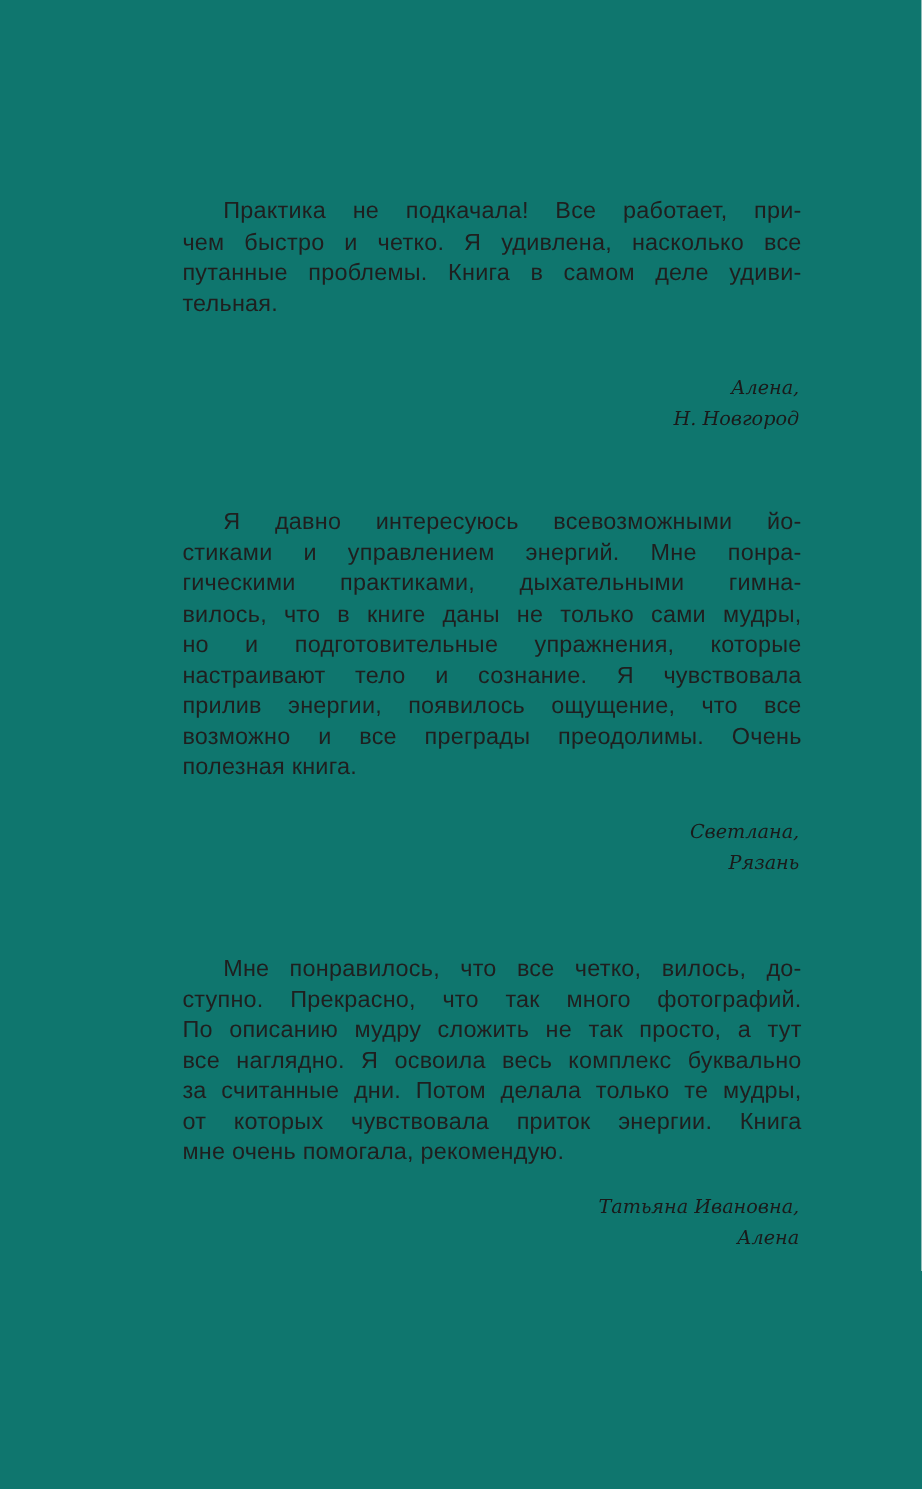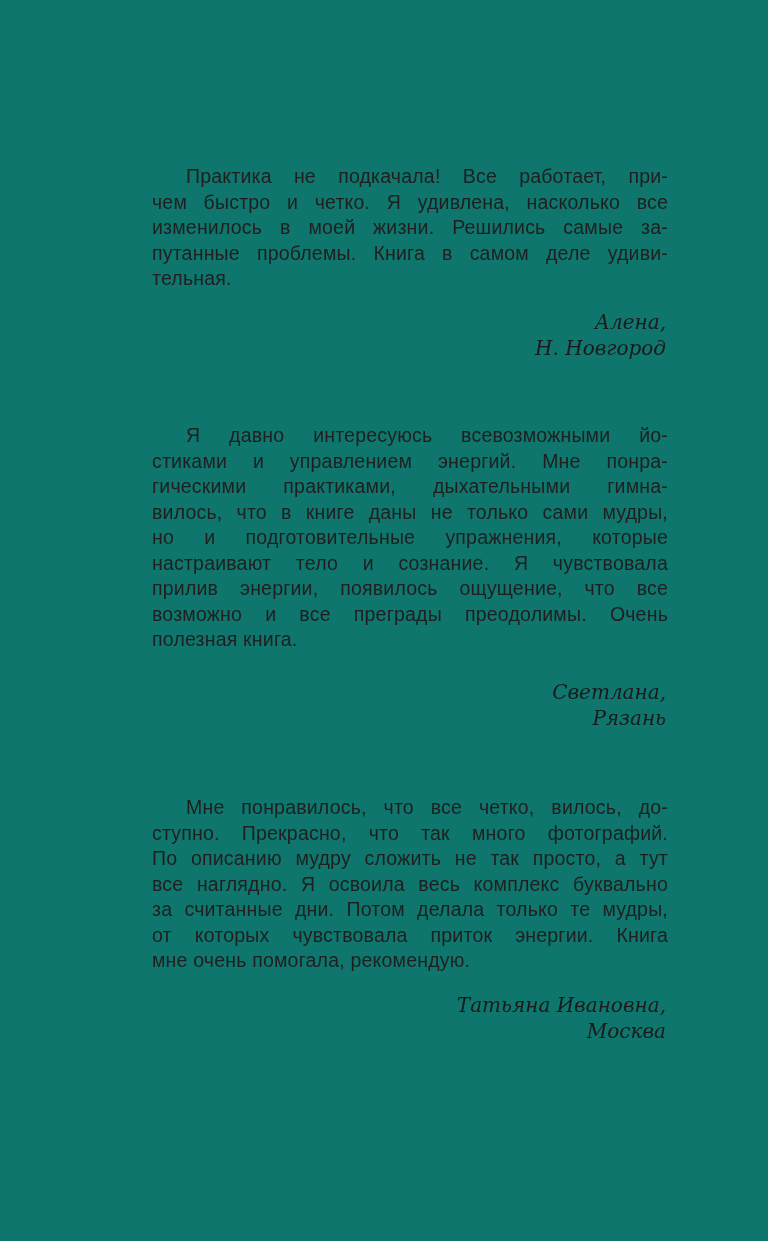--- a/index.html
+++ b/index.html
@@ -39,42 +39,41 @@
     text-align: center;
     text-align-last: left;
   }
   .review-signature {
     position: absolute;
     left: 152px;
     width: 514px;
     text-align: right;
     font-family: "DejaVu Serif", serif;
     font-style: italic;
-    font-size: 20px;
+    font-size: 16px;
     line-height: 25.5px;
     color: #1a1a1a;
   }
   
   .p1 { top: 164px; }
   .s1 { top: 310px; }
   .p2 { top: 423px; }
   .s2 { top: 680px; }
   .p3 { top: 795px; }
   .s3 { top: 993px; }
 </style>
 </head>
 <body>
 
 <div class="page">
 
   <section>
     <div class="review-paragraph p1">
       <div class="ln jl ind">Практика не подкачала! Все работает, при-</div>
       <div class="ln jl">чем быстро и четко. Я удивлена, насколько все</div>
-      <div class="ln jl">изменилось в моей жизни. Решились самые за-</div>
       <div class="ln jl">путанные проблемы. Книга в самом деле удиви-</div>
       <div class="ln last">тельная.</div>
     </div>
     <div class="review-signature s1">
       <div>Алена,</div>
       <div>Н. Новгород</div>
     </div>
   </section>
 
   <section>
@@ -100,17 +99,17 @@
       <div class="ln jl ind">Мне понравилось, что все четко, вилось, до-</div>
       <div class="ln jl">ступно. Прекрасно, что так много фотографий.</div>
       <div class="ln jl">По описанию мудру сложить не так просто, а тут</div>
       <div class="ln jl">все наглядно. Я освоила весь комплекс буквально</div>
       <div class="ln jl">за считанные дни. Потом делала только те мудры,</div>
       <div class="ln jl">от которых чувствовала приток энергии. Книга</div>
       <div class="ln last">мне очень помогала, рекомендую.</div>
     </div>
     <div class="review-signature s3">
       <div>Татьяна Ивановна,</div>
-      <div>Москва</div>
+      <div>Алена</div>
     </div>
   </section>
 
 </div>
 
 </body></html>

